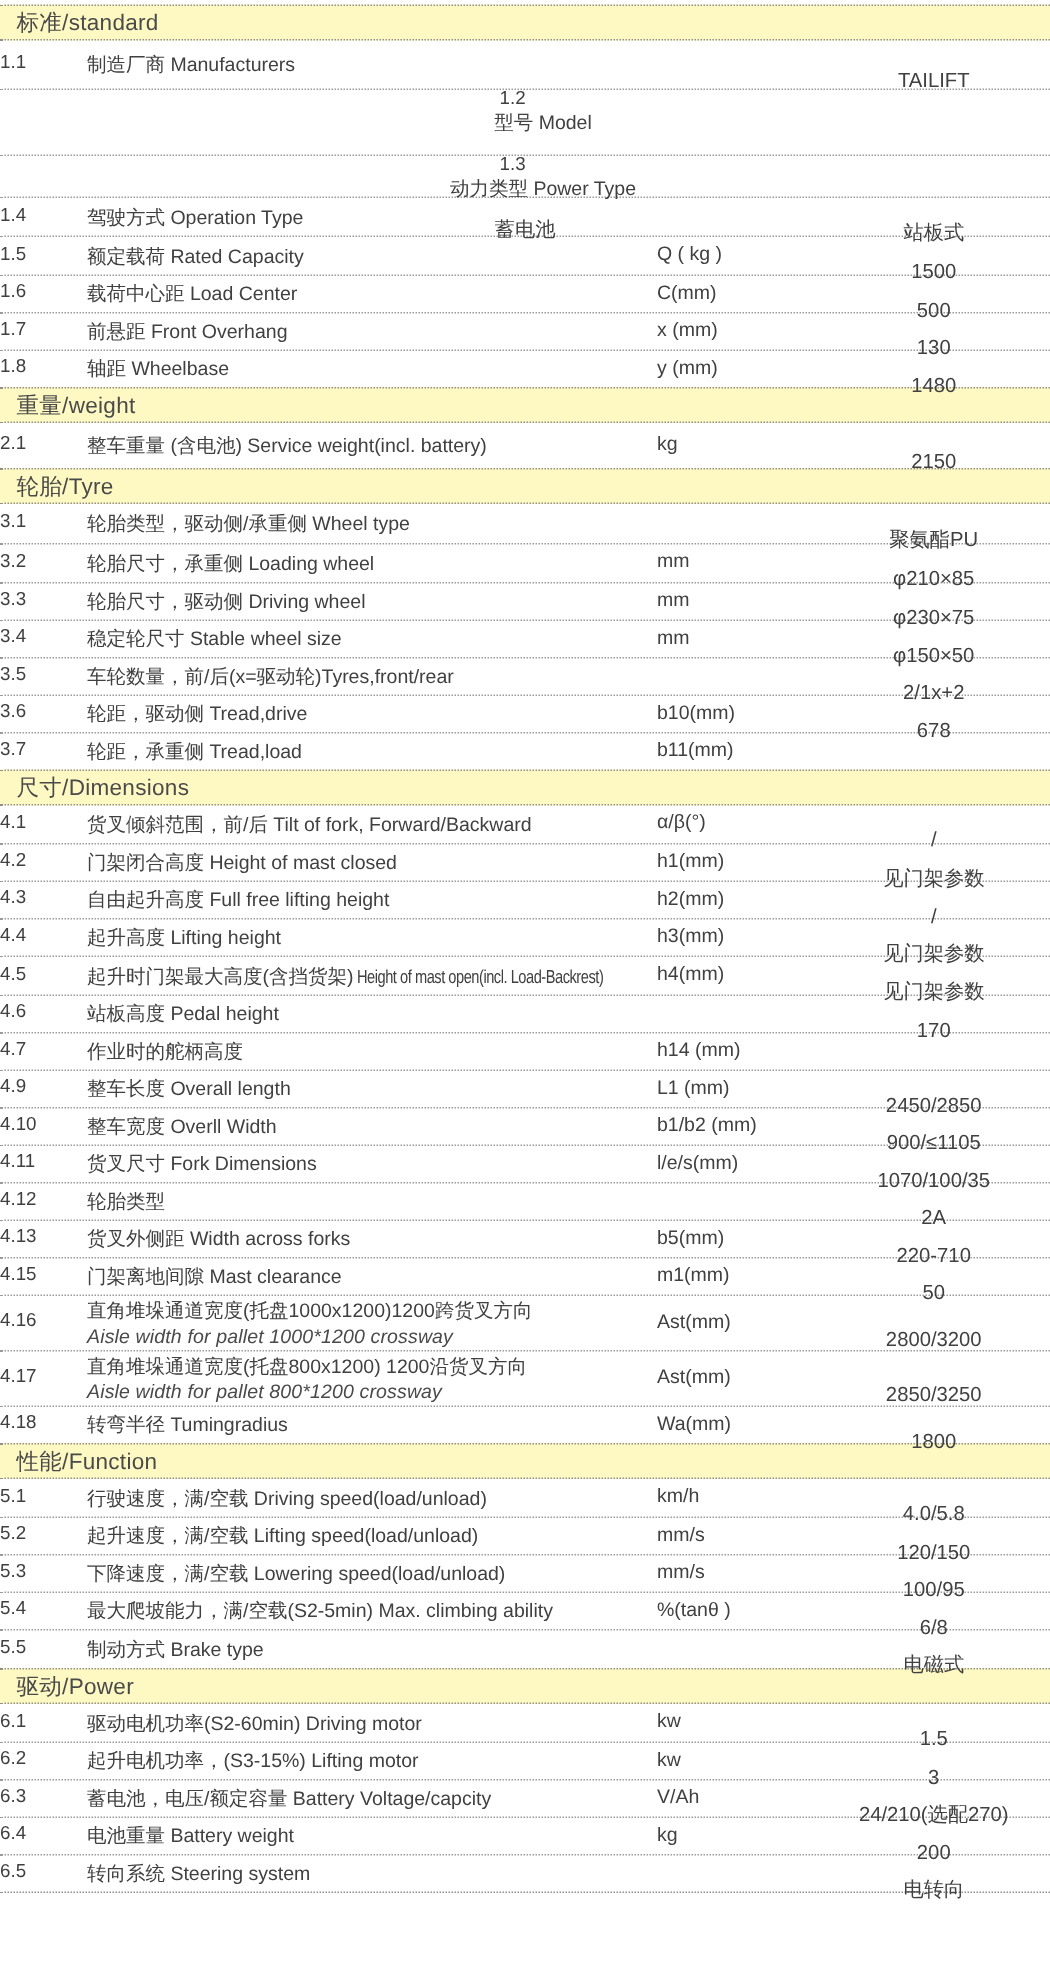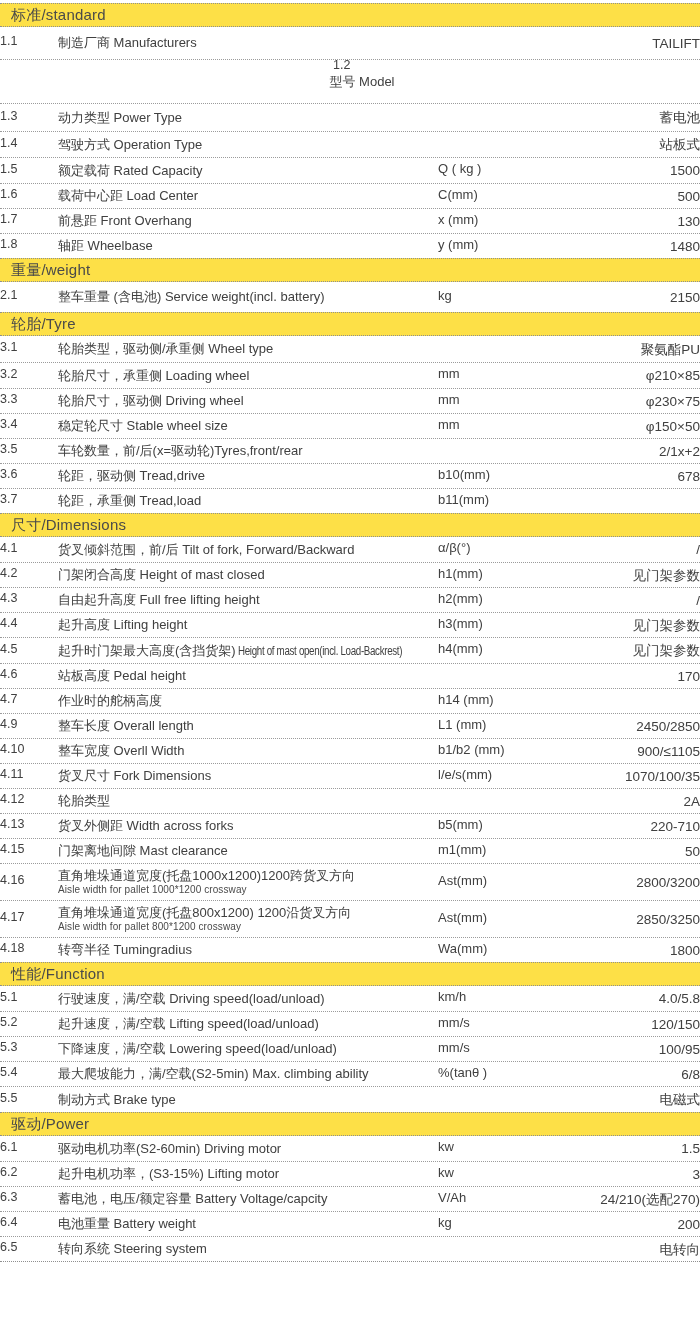--- a/index.html
+++ b/index.html
@@ -15,21 +15,21 @@
     overflow: hidden;
   }
   .spec-table {
     margin-top: 3px;
     width: 700px;
     border-bottom: 1px dotted #8f8f8f;
     box-sizing: border-box;
   }
   .sec-header {
     height: 24px;
-    background: #fde047;
+    background: #fef9c3;
     border-top: 1px dotted #8f8f8f;
     border-bottom: 1px dotted #8f8f8f;
     display: flex;
     align-items: center;
     padding-left: 11px;
     box-sizing: border-box;
     font-size: 15px;
     color: #4a4a4a;
     letter-spacing: 0.2px;
   }
@@ -61,40 +61,41 @@
     display: inline-block;
     font-size: 12.5px;
     transform: scaleX(0.78);
     transform-origin: left center;
     letter-spacing: -0.4px;
     white-space: nowrap;
     margin-left: 2px;
   }
   .row .label .label-sub {
     display: block;
-    font-size: 10px;
+    font-size: 13px;
     color: #4a4a4a;
     letter-spacing: 0.1px;
     margin-top: 1px;
+    font-style: italic;
   }
   .row .unit {
     width: 107px;
     flex: 0 0 auto;
     font-size: 13px;
     position: relative;
     top: -2px;
   }
   .row .value {
     width: 155px;
     flex: 0 0 auto;
-    text-align: right;
+    text-align: center;
     font-size: 13.5px;
     line-height: 1.35;
     position: relative;
-    top: 1px;
+    top: 11px;
   }
   .row .value .value-sub { display: block; }
 </style>
 </head>
 <body>
 
 <div class="spec-table">
     <div class="sec-header">
     <span>标准/standard</span>
   </div>
@@ -111,21 +112,21 @@
     </span>
   </div>
     <div class="row" style="height: 44px; flex-direction: column;">
     <span class="no">1.2</span>
     <span class="label">
       <span class="label-main">型号 Model</span>
       
     </span>
     <span class="unit"></span>
   </div>
-    <div class="row" style="height: 28px;">
+    <div class="row" style="height: 28px; flex-direction: column;">
     <span class="no">1.3</span>
     <span class="label">
       <span class="label-main">动力类型 Power Type</span>
       
     </span>
     <span class="unit"></span>
     <span class="value">
       <span class="value-main">蓄电池</span>
       
     </span>

